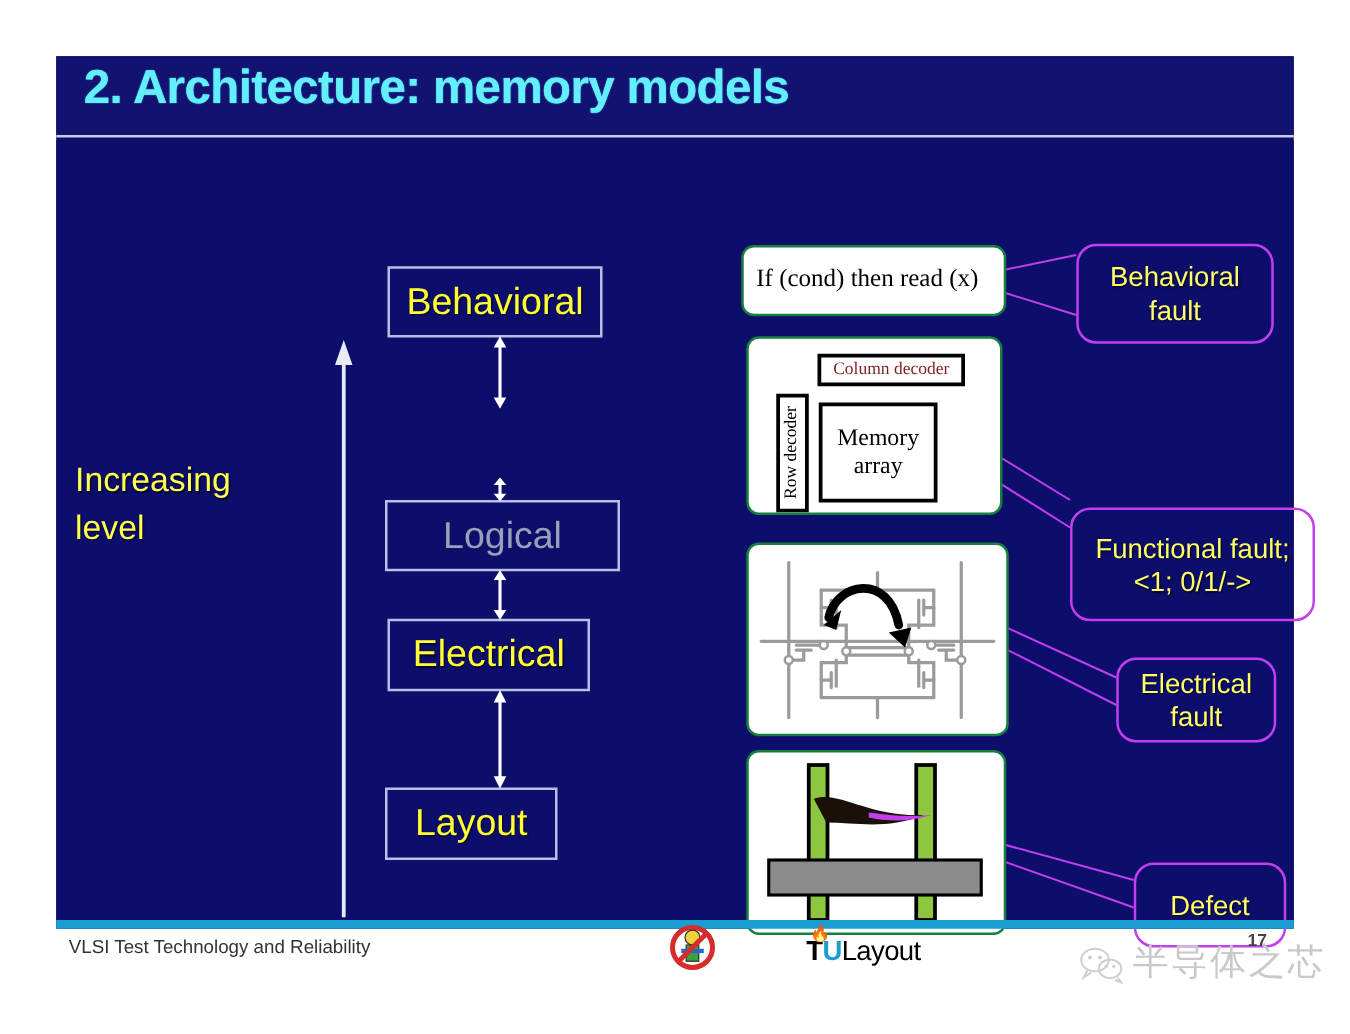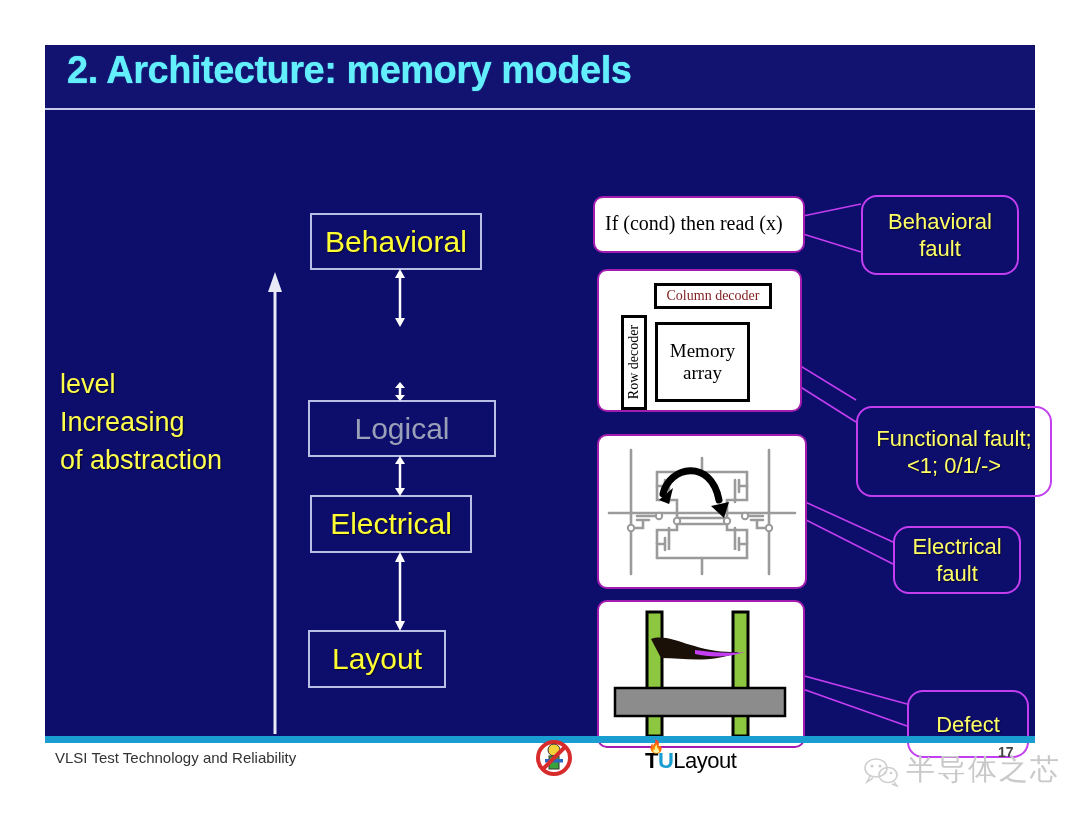--- a/index.html
+++ b/index.html
@@ -116,21 +116,21 @@
   }
   .da0 { left: 347px; top: 157px; height: 58px; }
   .da1 { left: 347px; top: 270px; height: 19px; }
   .da2 { left: 347px; top: 344px; height: 40px; }
   .da3 { left: 347px; top: 440px; height: 79px; }
 
   
   .panel {
     position: absolute;
     background: #ffffff;
-    border: 2px solid #a21caf;
+    border: 2px solid #15803d;
     border-radius: 10px;
     box-sizing: border-box;
     overflow: hidden;
   }
   .p-behavioral { left: 548px; top: 84px; width: 212px; height: 57px; }
   .p-functional { left: 552px; top: 157px; width: 205px; height: 143px; }
   .p-electrical { left: 552px; top: 322px; width: 210px; height: 155px; }
   .p-layout     { left: 552px; top: 488px; width: 208px; height: 148px; }
 
   .code-text {
@@ -295,23 +295,22 @@
 
   <div class="slide">
 
     <div class="title-band">
       <div class="slide-title">2. Architecture: memory models</div>
     </div>
 
     <div class="body-area">
 
       <div class="increasing-label">
+        <div>Increasing</div>
         <div>level</div>
-        <div>Increasing</div>
-        <div>of abstraction</div>
       </div>
 
       <svg class="big-arrow" viewBox="0 0 24 462">
         <line x1="12" y1="462" x2="12" y2="14" stroke="#e8eaf6" stroke-width="3"></line>
         <polygon points="12,0 5,20 19,20" fill="#e8eaf6"></polygon>
       </svg>
 
       <div class="level-box lb0">
         <span>Behavioral</span>
       </div>

